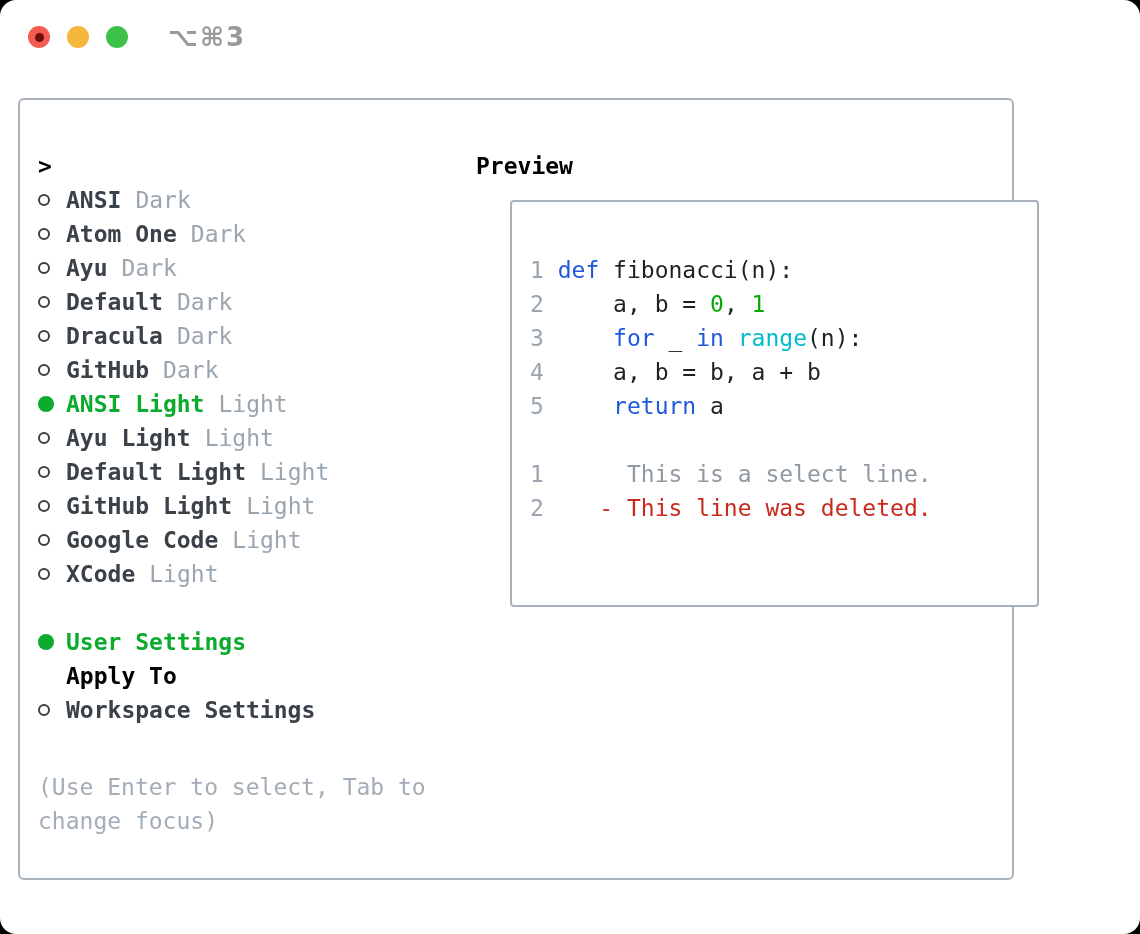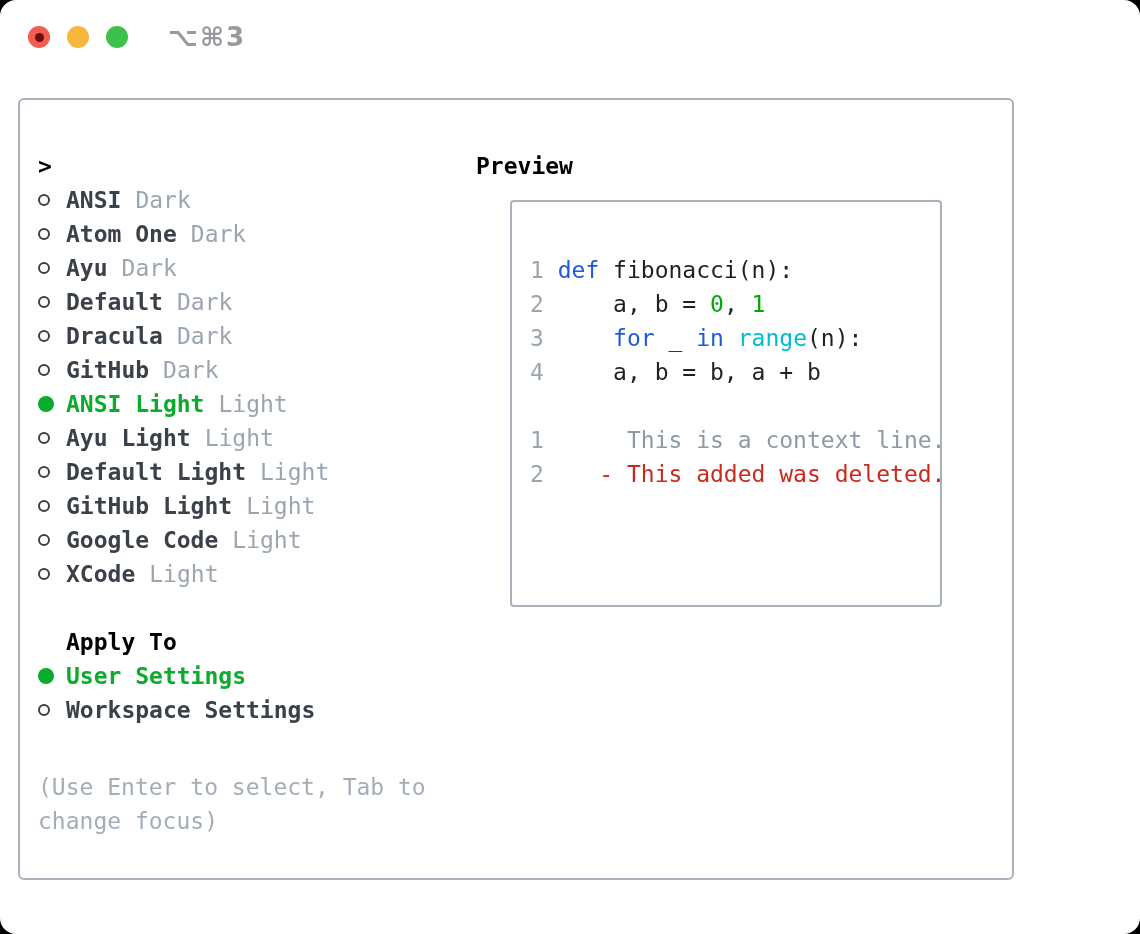--- a/index.html
+++ b/index.html
@@ -38,21 +38,21 @@
   .row.selected .label { color:#0cab2e; }
   .heading { font-weight:bold; color:#000; }
   .tag { color:#9ba5b0; padding-left:14px; }
   .hint { margin-top:9px; width:430px; font-size:23px; line-height:34px; color:#a3adb8; }
   
   .preview-heading {
     position:absolute; left:456px; top:49px; height:34px; line-height:34px;
     font-size:23px; font-weight:bold; color:#000;
   }
   .preview-box {
-    position:absolute; left:490px; top:100px; width:432px; height:407px;
+    position:absolute; left:490px; top:100px; width:529px; height:407px;
     border:2px solid #a9b1bc; border-radius:4px; background:#fff;
     padding:51px 0 0 18px; overflow:hidden;
   }
   .code-line { height:34px; line-height:34px; font-size:23px; white-space:pre; }
   .tk-plain { color:#1c2125; }
   .tk-num   { color:#9ba5b0; }
   .tk-kw    { color:#1e59dd; }
   .tk-fn    { color:#00bccd; }
   .tk-lit   { color:#00aa00; }
   .tk-ctx   { color:#8f99a3; }
@@ -137,45 +137,46 @@
         <span class="tag">Light</span>
       </div>
       <div class="row item">
         <span class="marker"><span class="radio"></span></span>
         <span class="label">XCode</span>
         <span class="tag">Light</span>
       </div>
 
       <div class="row blank"></div>
 
+      <div class="row item selected">
+        <span class="marker"><span class="radio"></span></span>
+        <span class="label">User Settings</span>
+      </div>
+
       <div class="row">
         <span class="marker"></span>
         <span class="label heading">Apply To</span>
-      </div>
-
-      <div class="row item selected">
-        <span class="marker"><span class="radio"></span></span>
-        <span class="label">User Settings</span>
       </div>
       <div class="row item">
         <span class="marker"><span class="radio"></span></span>
         <span class="label">Workspace Settings</span>
       </div>
 
       <div class="row blank"></div>
 
       <div class="hint">(Use Enter to select, Tab to change focus)</div>
     </div>
 
     <div class="preview-heading">Preview</div>
 
     <div class="preview-box">
       <div class="code-line"><span class="tk-num">1 </span><span class="tk-kw">def</span><span class="tk-plain"> fibonacci(n):</span></div>
       <div class="code-line"><span class="tk-num">2 </span><span class="tk-plain">    a, b = </span><span class="tk-lit">0</span><span class="tk-plain">, </span><span class="tk-lit">1</span></div>
       <div class="code-line"><span class="tk-num">3 </span><span class="tk-plain">    </span><span class="tk-kw">for</span><span class="tk-plain"> _ </span><span class="tk-kw">in</span><span class="tk-plain"> </span><span class="tk-fn">range</span><span class="tk-plain">(n):</span></div>
       <div class="code-line"><span class="tk-num">4 </span><span class="tk-plain">    a, b = b, a + b</span></div>
+      <div class="code-line"><span class="tk-num">5 </span><span class="tk-plain">    </span><span class="tk-kw">return</span><span class="tk-plain"> a</span></div>
       <div class="code-line"></div>
-      <div class="code-line"><span class="tk-num">1</span><span class="tk-ctx">      This is a context line.</span></div>
-      <div class="code-line"><span class="tk-num">2</span><span class="tk-plain">    </span><span class="tk-del">- This added was deleted.</span></div>
+      <div class="code-line"><span class="tk-num">1</span><span class="tk-ctx">      This is a select line.</span></div>
+      <div class="code-line"><span class="tk-num">2</span><span class="tk-plain">    </span><span class="tk-del">- This line was deleted.</span></div>
     </div>
 
   </div>
 </div>
 
 </body></html>

